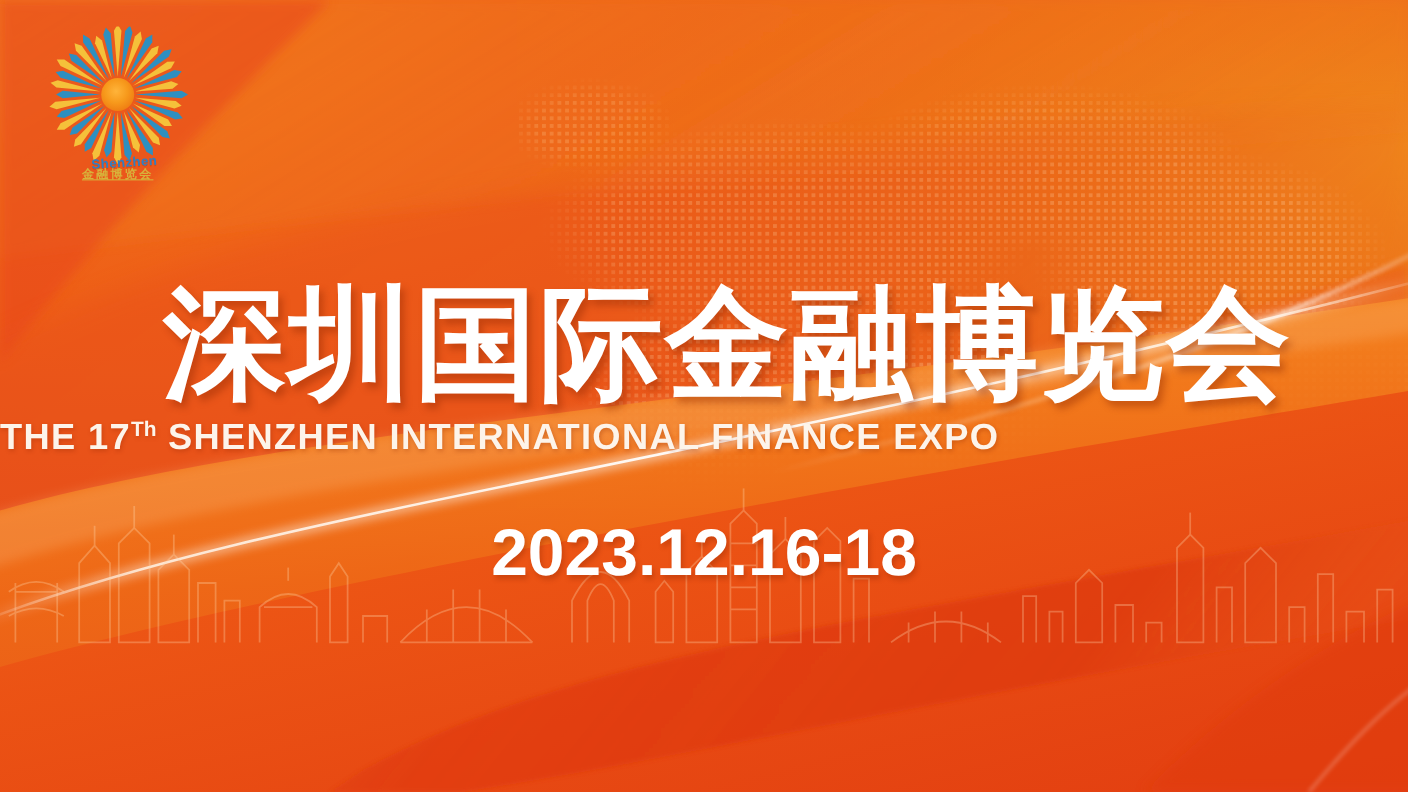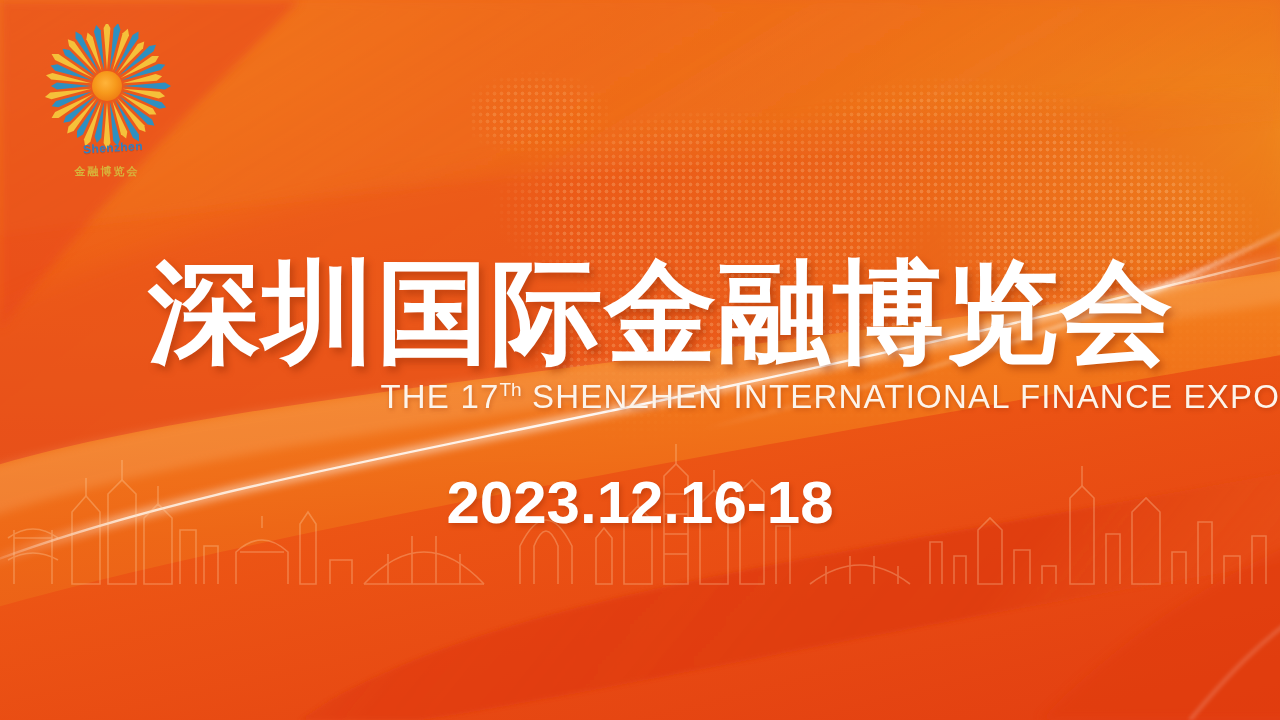--- a/index.html
+++ b/index.html
@@ -79,23 +79,24 @@
     text-shadow:0 1px 0 rgba(120,30,0,.18);
   }
   .logo-fin{
     display:block; margin-top:-1px;
     font-size:27px; font-weight:800; letter-spacing:-0.5px;
     color:#1f6fc0;
     text-shadow:0 1px 0 rgba(255,255,255,.25), 0 2px 3px rgba(120,25,0,.25);
   }
   .logo-fin .hot{ color:#e23b13; }
   .logo-cn{
-    display:block; margin-top:12px;
+    display:block; margin-top:0;
     font-size:11px; font-weight:700; letter-spacing:2px;
     color:#d8b23a;
+    text-decoration:underline;
   }
 
   
   .kicker{
     position:absolute; left:0; right:0; top:128px;
     text-align:center;
     font-size:74px; font-weight:800;
     letter-spacing:14px; text-indent:14px;
     color:#ffffff;
     text-shadow:3px 4px 6px rgba(140,38,0,.34);
@@ -105,22 +106,22 @@
     text-align:center;
     font-size:112px; font-weight:800;
     letter-spacing:2px;
     color:#ffffff;
     white-space:nowrap;
     text-shadow:4px 5px 7px rgba(140,38,0,.38);
     margin-left:43px;
   }
   .subtitle{
     position:absolute; left:0; right:0; top:378px;
-    text-align:right;
-    font-size:33px; font-weight:400;
+    text-align:left;
+    font-size:33px; font-weight:700;
     letter-spacing:1.2px;
     color:#fdf4ea;
     white-space:nowrap;
     text-shadow:1px 2px 4px rgba(140,38,0,.30);
   }
   .subtitle sup{
     font-size:19px; vertical-align:super; letter-spacing:0;
   }
   .dateline{
     position:absolute; left:0; right:0; top:468px;

